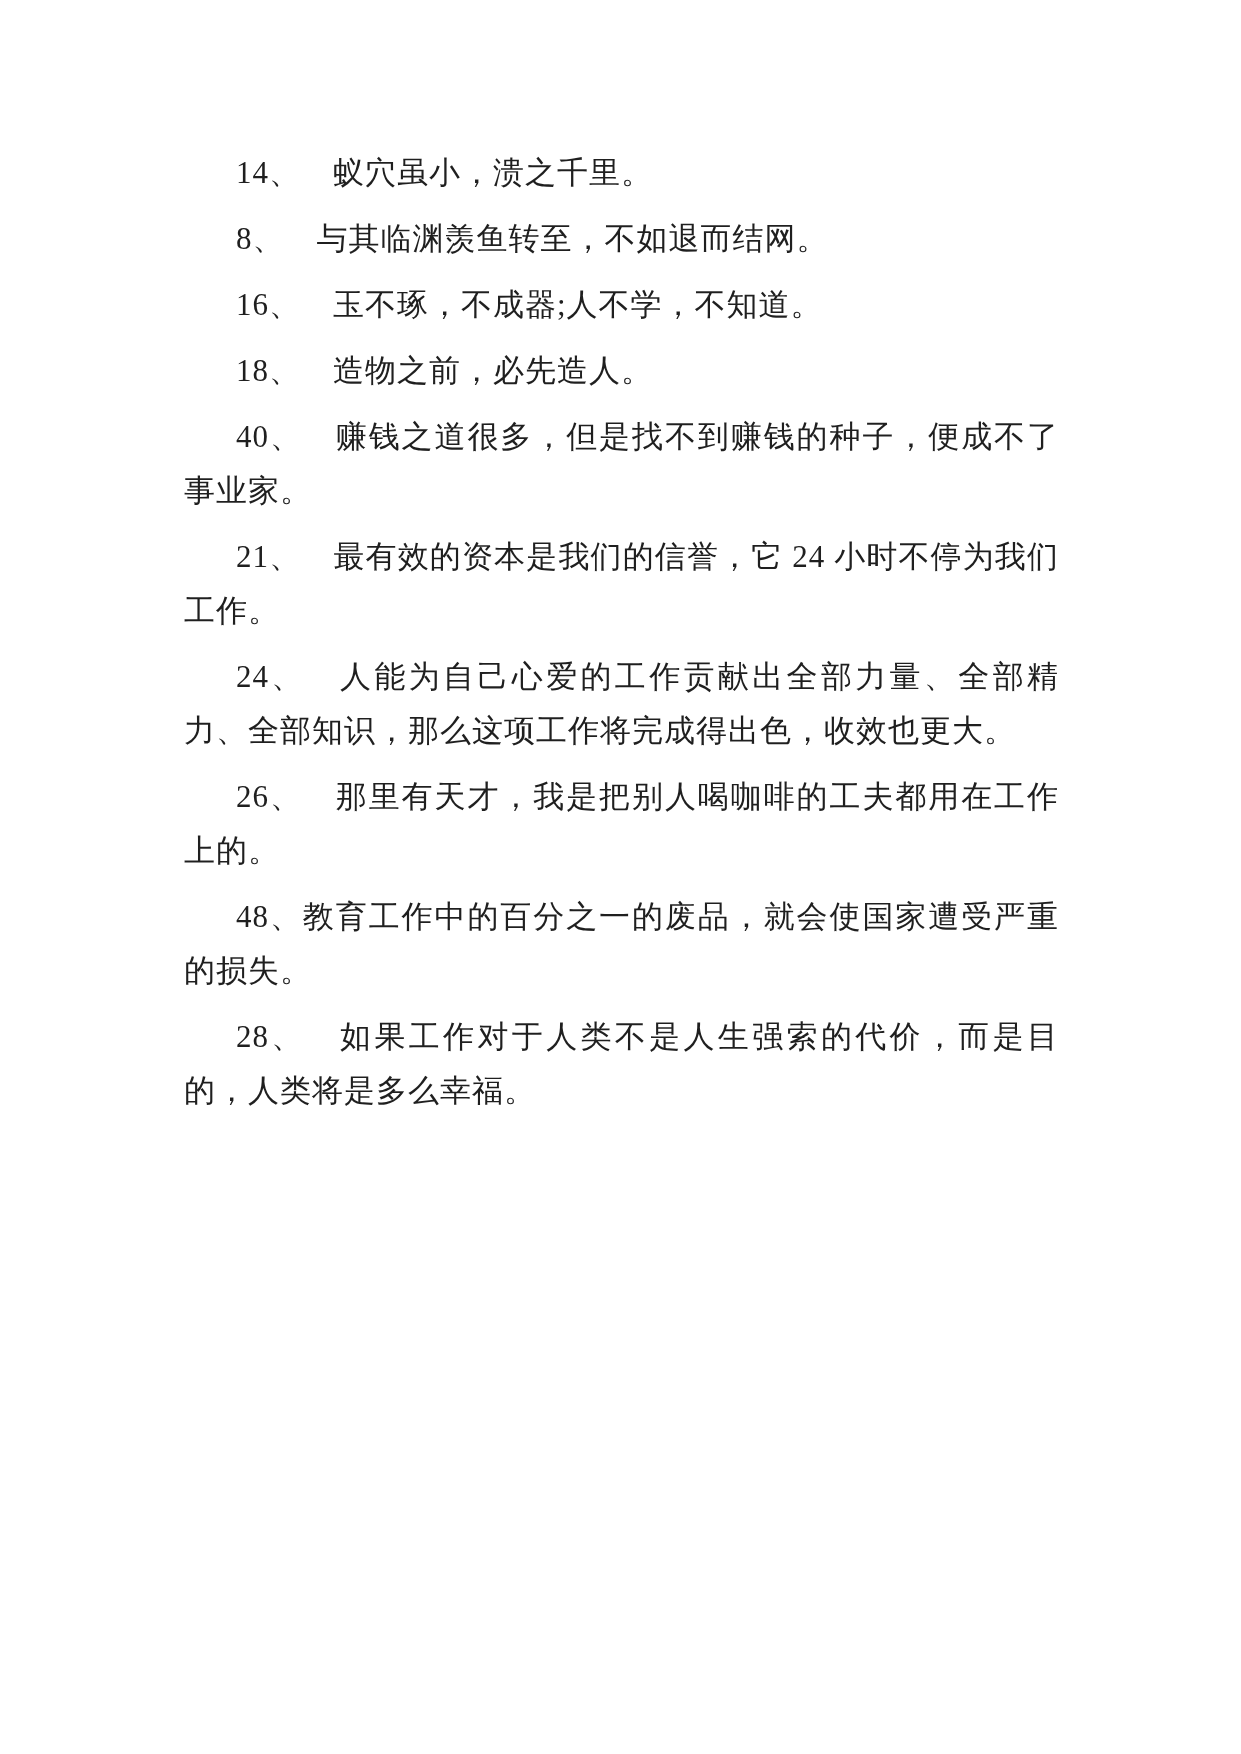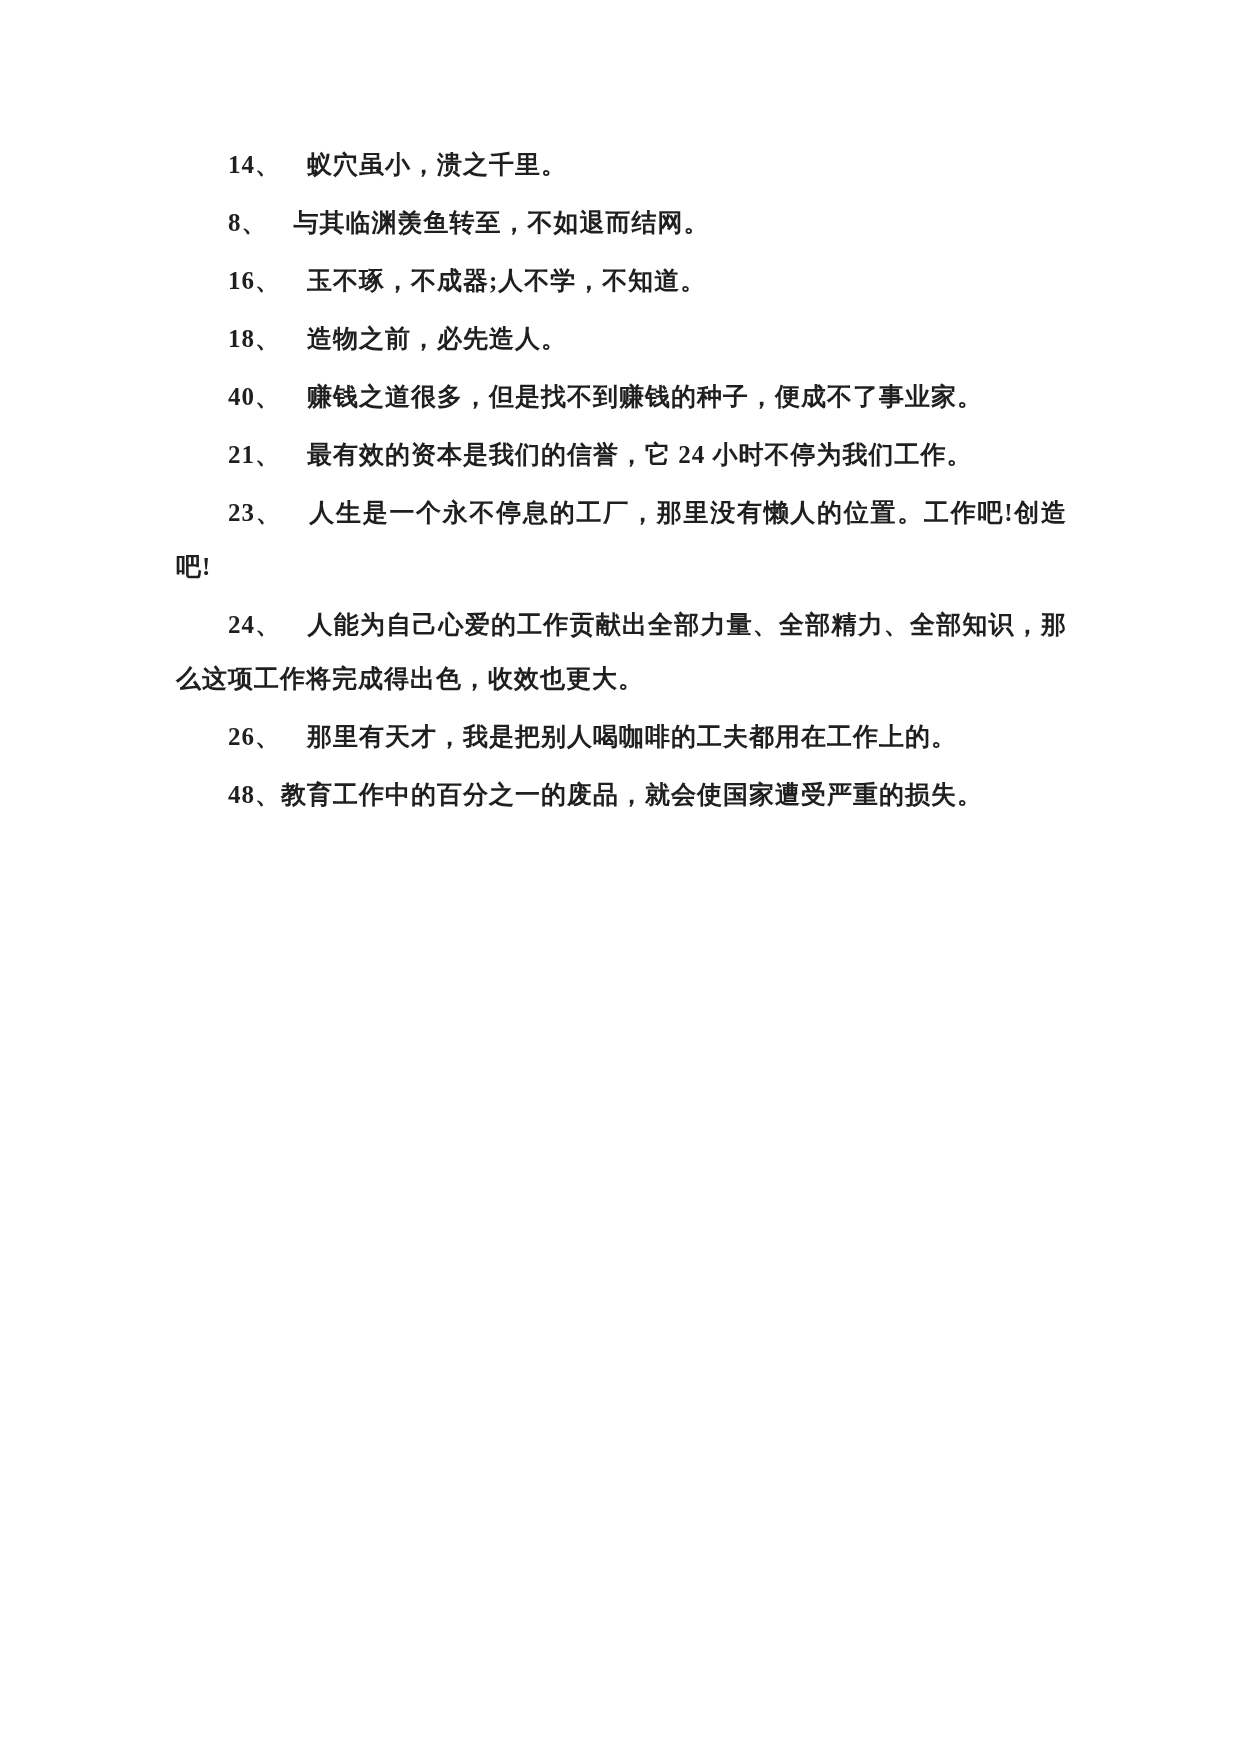--- a/index.html
+++ b/index.html
@@ -14,38 +14,38 @@
   }
   .page {
     box-sizing: border-box;
     width: 1241px;
     height: 1754px;
     background: #ffffff;
     padding: 134px 170px 0 172px;
     font-family: "Liberation Serif", "DejaVu Serif", serif;
   }
   .quote {
-    margin: 4px;
+    margin: 12px;
     padding: 0;
-    font-size: 25px;
+    font-size: 31px;
     line-height: 54px;
     color: #1f1f1f;
     text-align: justify;
     text-indent: 52px;
     letter-spacing: 1px;
-    font-weight: 700;
+    font-weight: 400;
   }
 </style>
 </head>
 <body>
 
 <main class="page">
   <p class="quote">14、　蚁穴虽小，溃之千里。</p>
   <p class="quote">8、　与其临渊羡鱼转至，不如退而结网。</p>
   <p class="quote">16、　玉不琢，不成器;人不学，不知道。</p>
   <p class="quote">18、　造物之前，必先造人。</p>
   <p class="quote">40、　赚钱之道很多，但是找不到赚钱的种子，便成不了事业家。</p>
   <p class="quote">21、　最有效的资本是我们的信誉，它 24 小时不停为我们工作。</p>
-  <p class="quote">23、　人生是一个永不停息的工厂，那里没有懒人的位置。工作吧!创造吧!</p>
   <p class="quote">24、　人能为自己心爱的工作贡献出全部力量、全部精力、全部知识，那么这项工作将完成得出色，收效也更大。</p>
   <p class="quote">26、　那里有天才，我是把别人喝咖啡的工夫都用在工作上的。</p>
   <p class="quote">48、教育工作中的百分之一的废品，就会使国家遭受严重的损失。</p>
+  <p class="quote">28、　如果工作对于人类不是人生强索的代价，而是目的，人类将是多么幸福。</p>
 </main>
 
 </body></html>

